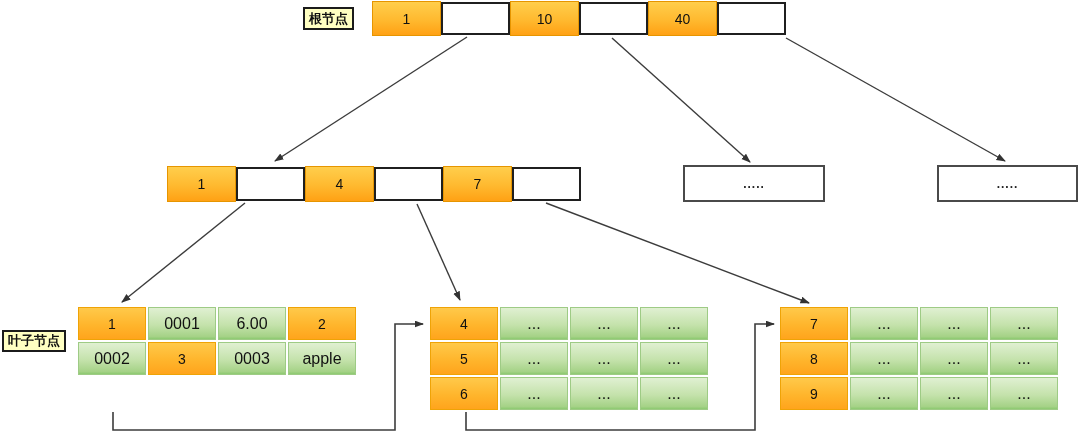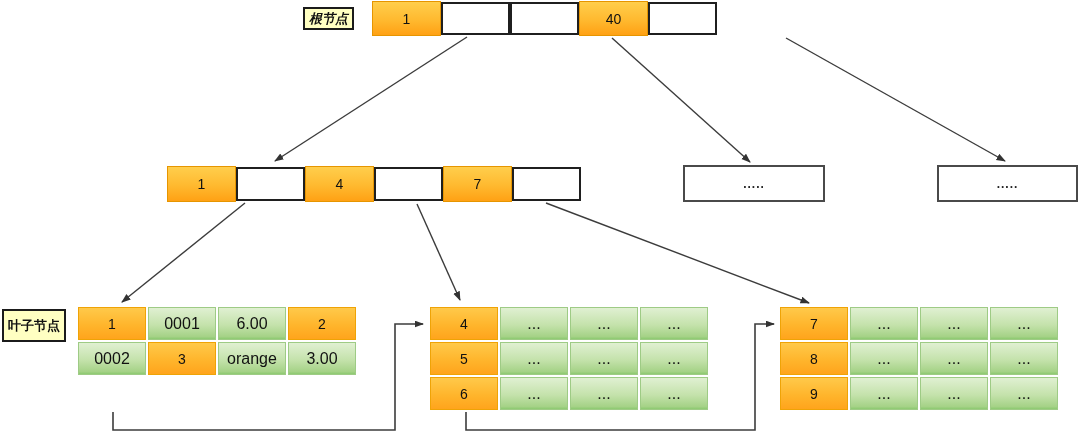--- a/index.html
+++ b/index.html
@@ -90,53 +90,54 @@
     <line x1="467" y1="37" x2="275" y2="161" stroke="#3c3c3c" stroke-width="1.4" marker-end="url(#ah)"></line>
     <line x1="612" y1="38" x2="750" y2="162" stroke="#3c3c3c" stroke-width="1.4" marker-end="url(#ah)"></line>
     <line x1="786" y1="38" x2="1005" y2="161" stroke="#3c3c3c" stroke-width="1.4" marker-end="url(#ah)"></line>
     <line x1="245" y1="203" x2="122" y2="302" stroke="#3c3c3c" stroke-width="1.4" marker-end="url(#ah)"></line>
     <line x1="417" y1="204" x2="460" y2="300" stroke="#3c3c3c" stroke-width="1.4" marker-end="url(#ah)"></line>
     <line x1="546" y1="203" x2="809" y2="303" stroke="#3c3c3c" stroke-width="1.4" marker-end="url(#ah)"></line>
     <polyline points="113,412 113,430 395,430 395,324 423,324" fill="none" stroke="#3c3c3c" stroke-width="1.6" marker-end="url(#ah)"></polyline>
     <polyline points="466,412 466,430 755,430 755,324 774,324" fill="none" stroke="#3c3c3c" stroke-width="1.6" marker-end="url(#ah)"></polyline>
   </svg>
 
-  <div class="tag" style="left:303px;top:7px;height:23px;font-style:italic;">根节点</div>
+  <div class="tag" style="left:303px;top:7px;height:23px;">根节点</div>
 
   <div class="node" style="left:372px;top:1px;">
     <div class="cell key">1</div>
     <div class="cell ptr"></div>
+    <div class="cell key">10</div>
     <div class="cell ptr"></div>
     <div class="cell key">40</div>
     <div class="cell ptr"></div>
   </div>
 
   <div class="node" style="left:167px;top:166px;">
     <div class="cell key" style="height:36px;">1</div>
     <div class="cell ptr" style="height:34px;"></div>
     <div class="cell key" style="height:36px;">4</div>
     <div class="cell ptr" style="height:34px;"></div>
     <div class="cell key" style="height:36px;">7</div>
     <div class="cell ptr" style="height:34px;"></div>
   </div>
 
   <div class="box" style="left:683px;top:165px;width:142px;height:37px;">.....</div>
   <div class="box" style="left:937px;top:165px;width:141px;height:37px;">.....</div>
 
-  <div class="tag" style="left:2px;top:309px;height:33px;">叶子节点</div>
+  <div class="tag" style="left:2px;top:330px;height:22px;">叶子节点</div>
 
   <div class="leaf" style="left:78px;top:307px;">
     <div class="lcell lkey">1</div>
     <div class="lcell lval">0001</div>
     <div class="lcell lval">6.00</div>
     <div class="lcell lkey">2</div>
     <div class="lcell lval">0002</div>
     <div class="lcell lkey">3</div>
-    <div class="lcell lval">orange</div>
-    <div class="lcell lval">3.00</div>
+    <div class="lcell lval">0003</div>
+    <div class="lcell lval">apple</div>
   </div>
 
   <div class="leaf" style="left:430px;top:307px;">
     <div class="lcell lkey">4</div>
     <div class="lcell lval">...</div>
     <div class="lcell lval">...</div>
     <div class="lcell lval">...</div>
     <div class="lcell lkey">5</div>
     <div class="lcell lval">...</div>
     <div class="lcell lval">...</div>

